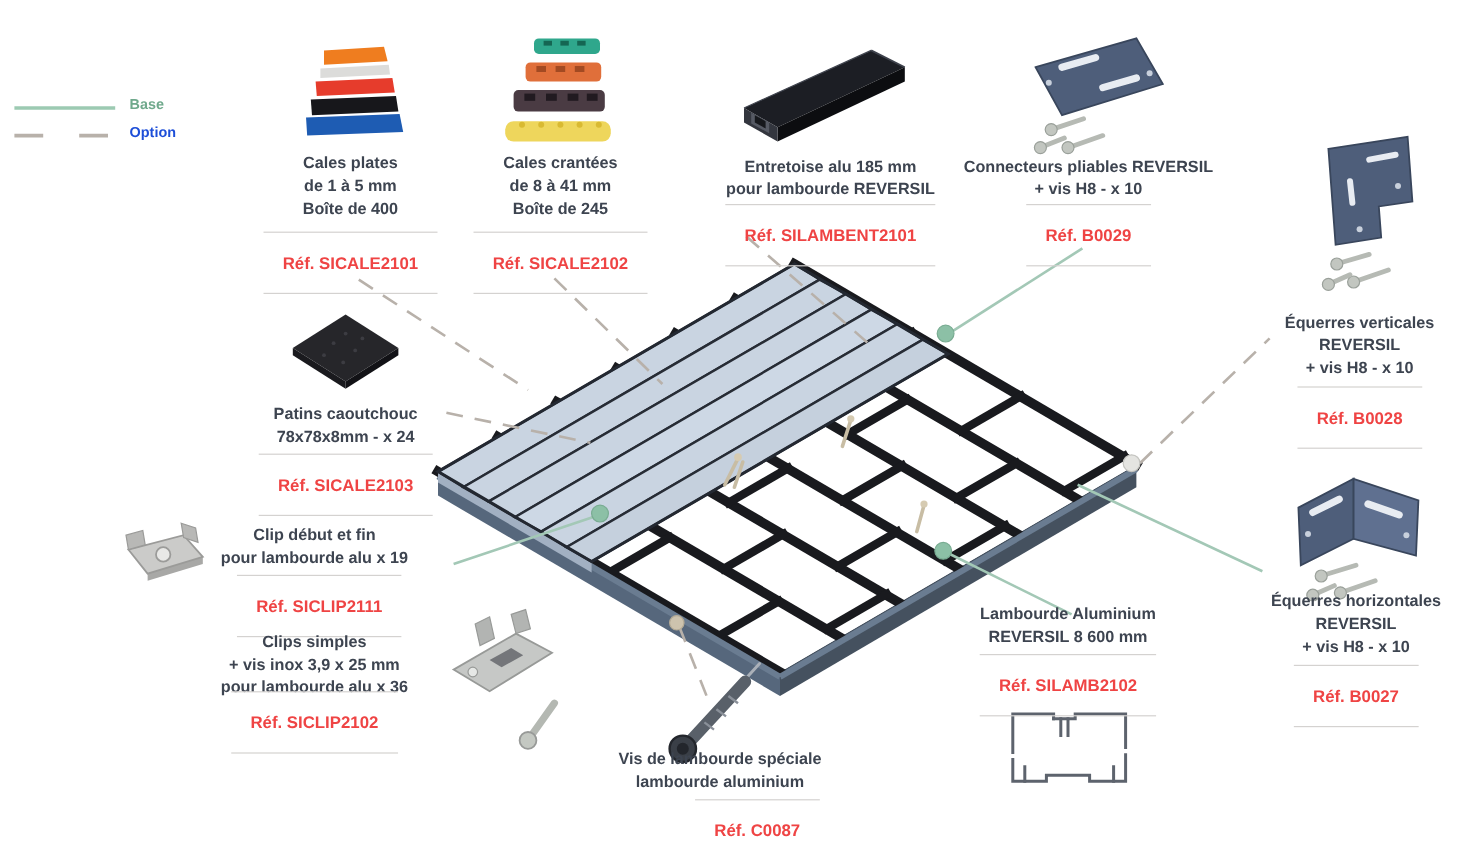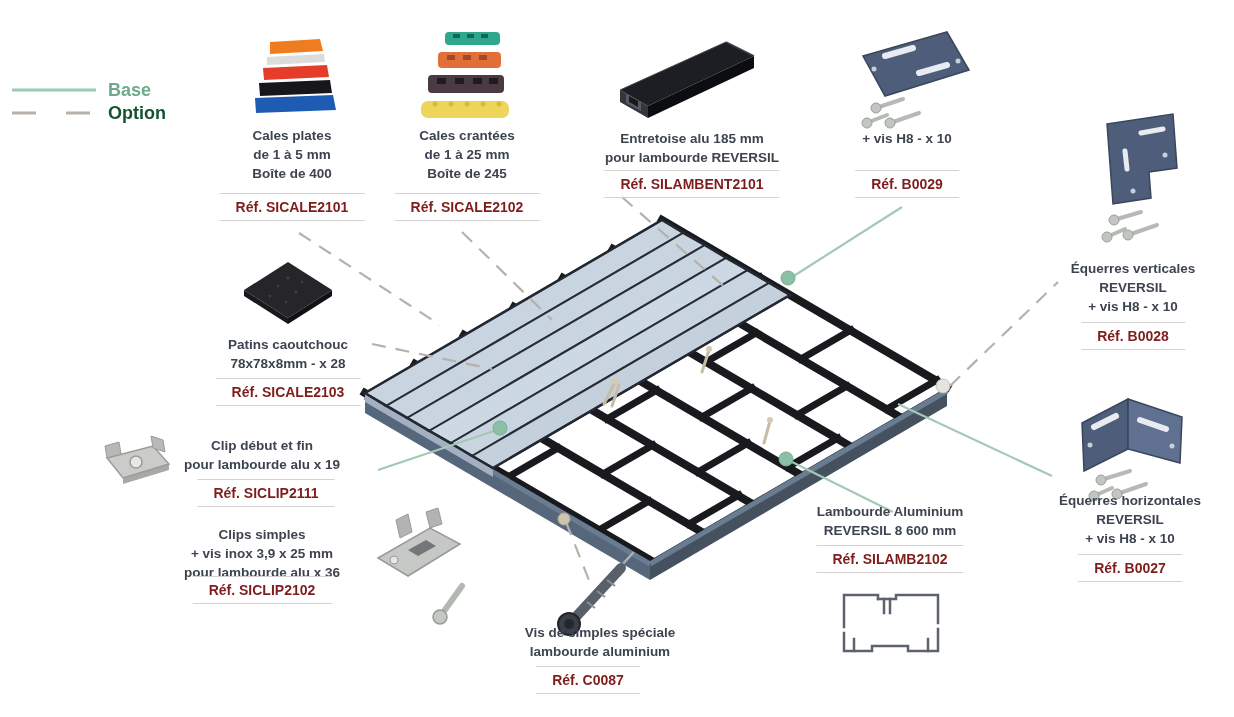--- a/index.html
+++ b/index.html
@@ -9,26 +9,26 @@
   }
   #deck-svg{position:absolute;left:0;top:0;width:1234px;height:717px;pointer-events:none;z-index:1;}
   .icon-svg{position:absolute;z-index:2;}
   .plabel{
     position:absolute;transform:translateX(-50%);text-align:center;z-index:3;
     font-size:13.5px;font-weight:600;line-height:1.4;color:#3d4450;white-space:nowrap;
   }
   .plabel .ln{display:block;}
   .pref{
     position:absolute;transform:translateX(-50%);z-index:3;text-align:center;
-    font-size:14px;font-weight:600;color:#7f1d1d;white-space:nowrap;
-    padding:5px 16px;border-top:1.5px solid #d4d2d0;border-bottom:1.5px solid #d4d2d0;
+    font-size:14px;font-weight:600;color:#ef4444;white-space:nowrap;
+    padding:17px 16px;border-top:1.5px solid #d4d2d0;border-bottom:1.5px solid #d4d2d0;
   }
-  .legend-label{position:absolute;z-index:3;font-size:18px;font-weight:bold;white-space:nowrap;}
+  .legend-label{position:absolute;z-index:3;font-size:12px;font-weight:bold;white-space:nowrap;}
   #legend-base-label{color:#6fa98c;}
-  #legend-option-label{color:#14532d;}
+  #legend-option-label{color:#1d4ed8;}
 </style>
 </head>
 <body>
 
 <svg id="deck-svg" viewBox="0 0 1234 717">
 
   <g>
     <line x1="12" y1="90" x2="96" y2="90" stroke="#9ccab2" stroke-width="3"></line>
     <line x1="12" y1="113" x2="96" y2="113" stroke="#b8b1aa" stroke-width="3" stroke-dasharray="24 30"></line>
   </g>
@@ -264,67 +264,68 @@
 
 <div class="plabel" style="left:292px;top:127px">
   <span class="ln">Cales plates</span>
   <span class="ln">de 1 à 5 mm</span>
   <span class="ln">Boîte de 400</span>
 </div>
 <div class="pref" style="left:292px;top:193px">Réf. SICALE2101</div>
 
 <div class="plabel" style="left:467px;top:127px">
   <span class="ln">Cales crantées</span>
-  <span class="ln">de 1 à 25 mm</span>
+  <span class="ln">de 8 à 41 mm</span>
   <span class="ln">Boîte de 245</span>
 </div>
 <div class="pref" style="left:467px;top:193px">Réf. SICALE2102</div>
 
 <div class="plabel" style="left:692px;top:130px">
   <span class="ln">Entretoise alu 185 mm</span>
   <span class="ln">pour lambourde REVERSIL</span>
 </div>
 <div class="pref" style="left:692px;top:170px">Réf. SILAMBENT2101</div>
 
 <div class="plabel" style="left:907px;top:130px">
+  <span class="ln">Connecteurs pliables REVERSIL</span>
   <span class="ln">+ vis H8 - x 10</span>
 </div>
 <div class="pref" style="left:907px;top:170px">Réf. B0029</div>
 
 <div class="plabel" style="left:1133px;top:260px">
   <span class="ln">Équerres verticales</span>
   <span class="ln">REVERSIL</span>
   <span class="ln">+ vis H8 - x 10</span>
 </div>
 <div class="pref" style="left:1133px;top:322px">Réf. B0028</div>
 
 <div class="plabel" style="left:288px;top:336px">
   <span class="ln">Patins caoutchouc</span>
-  <span class="ln">78x78x8mm - x 28</span>
+  <span class="ln">78x78x8mm - x 24</span>
 </div>
 <div class="pref" style="left:288px;top:378px">Réf. SICALE2103</div>
 
 <div class="plabel" style="left:262px;top:437px">
   <span class="ln">Clip début et fin</span>
   <span class="ln">pour lambourde alu x 19</span>
 </div>
 <div class="pref" style="left:266px;top:479px">Réf. SICLIP2111</div>
 
 <div class="plabel" style="left:262px;top:526px">
   <span class="ln">Clips simples</span>
   <span class="ln">+ vis inox 3,9 x 25 mm</span>
   <span class="ln">pour lambourde alu x 36</span>
 </div>
 <div class="pref" style="left:262px;top:576px">Réf. SICLIP2102</div>
 
 <div class="plabel" style="left:600px;top:624px">
-  <span class="ln">Vis de simples spéciale</span>
+  <span class="ln">Vis de lambourde spéciale</span>
   <span class="ln">lambourde aluminium</span>
 </div>
-<div class="pref" style="left:588px;top:666px">Réf. C0087</div>
+<div class="pref" style="left:631px;top:666px">Réf. C0087</div>
 
 <div class="plabel" style="left:890px;top:503px">
   <span class="ln">Lambourde Aluminium</span>
   <span class="ln">REVERSIL 8 600 mm</span>
 </div>
 <div class="pref" style="left:890px;top:545px">Réf. SILAMB2102</div>
 
 <div class="plabel" style="left:1130px;top:492px">
   <span class="ln">Équerres horizontales</span>
   <span class="ln">REVERSIL</span>

